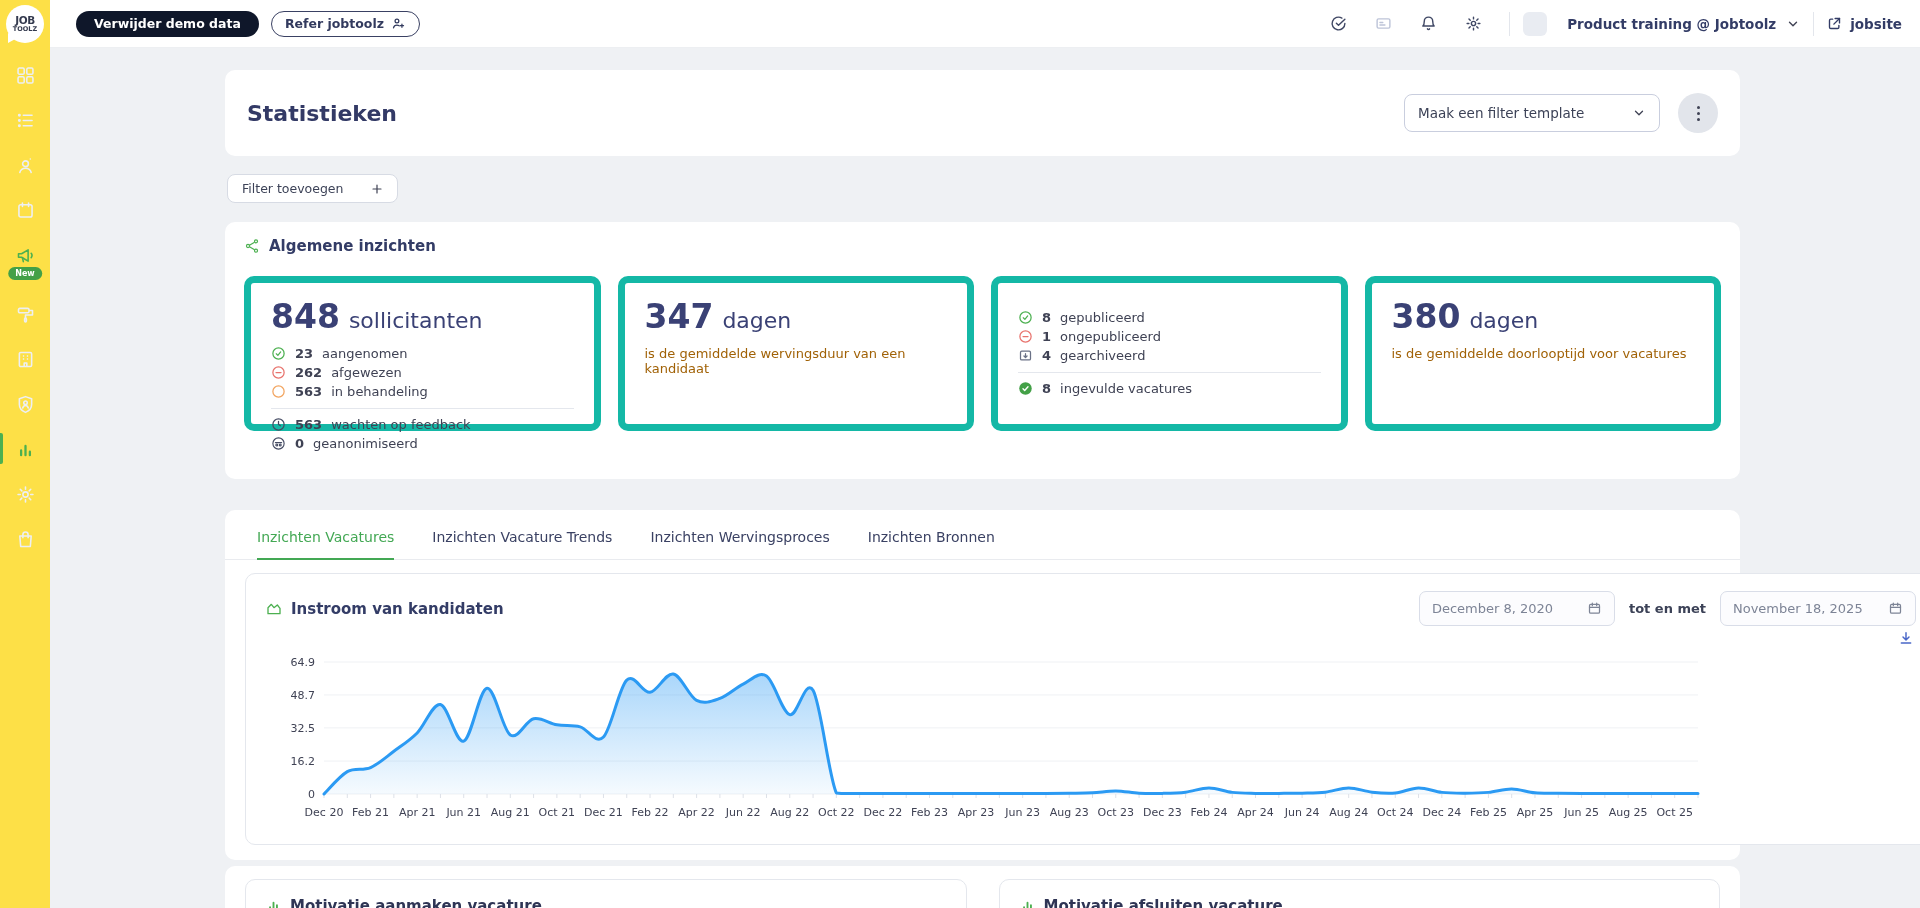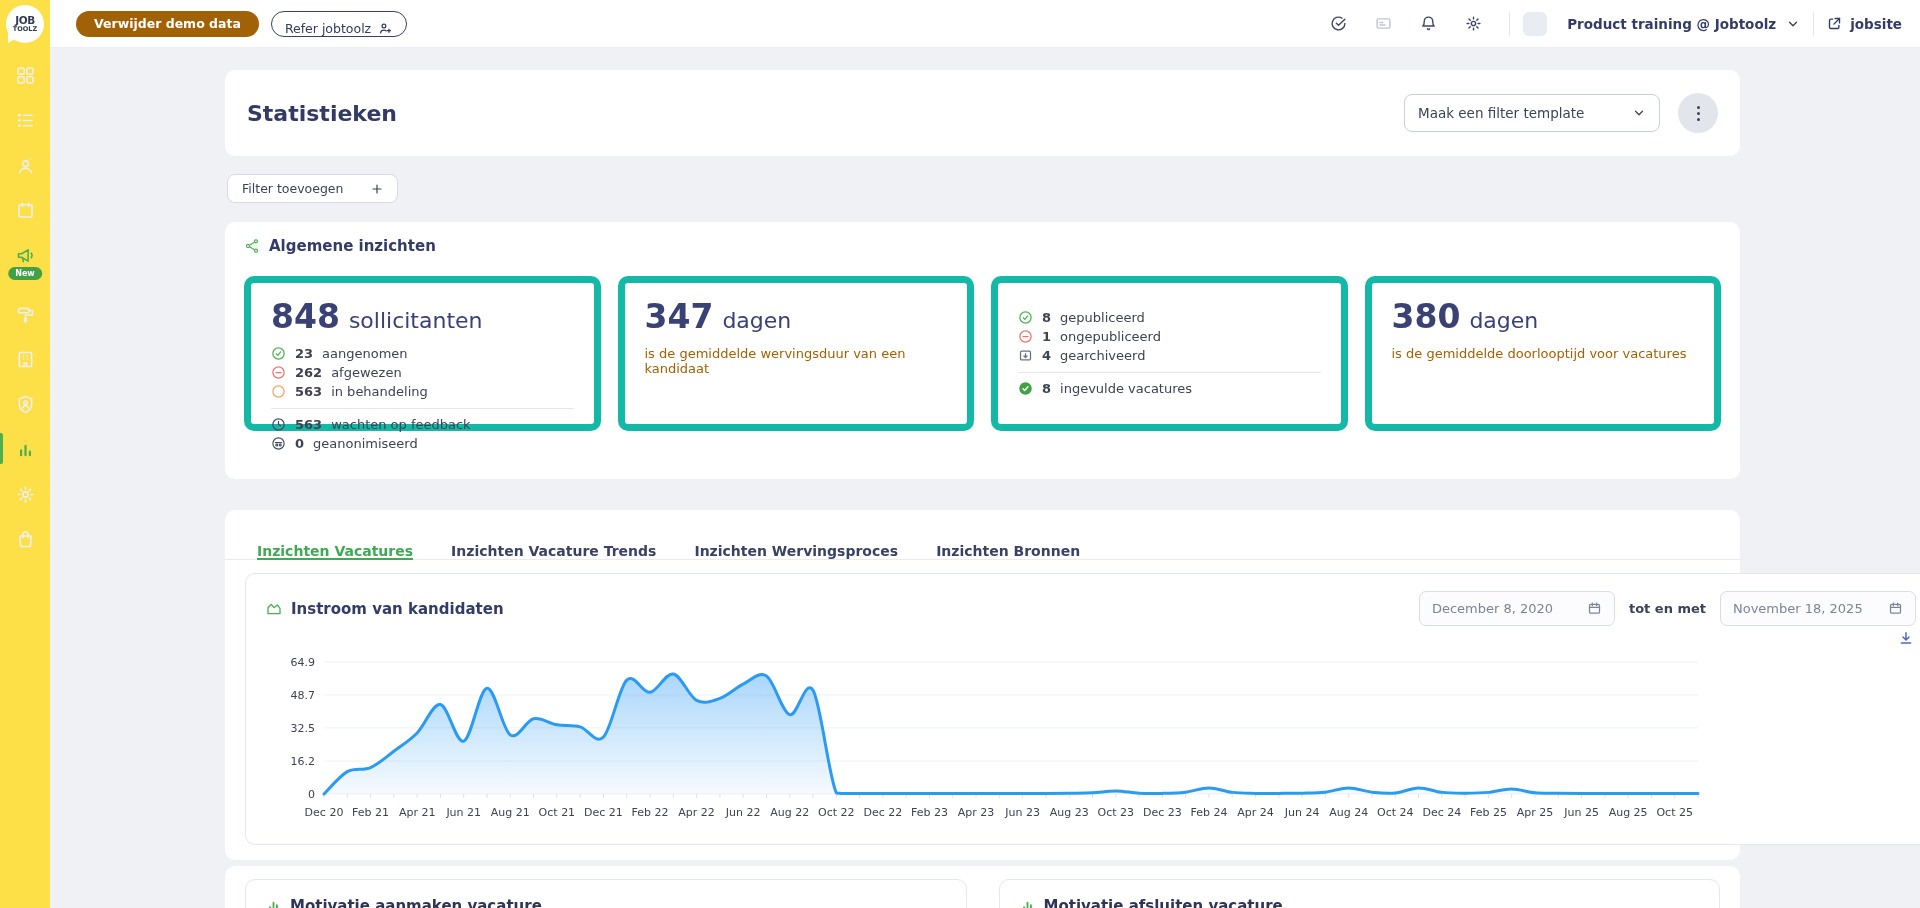--- a/index.html
+++ b/index.html
@@ -17,22 +17,22 @@
   .side-item{width:100%;height:24px;margin-bottom:21px;display:flex;justify-content:center;align-items:center;position:relative;color:#edeff4;cursor:pointer}
   .side-item svg{width:21px;height:21px}
   .side-item.campaigns{margin-bottom:35px}
   .side-item.campaigns svg{color:#4cb050}
   .side-item.active svg{color:#4cb050}
   .side-item.active:before{content:"";position:absolute;left:0;top:-4px;width:3px;height:31px;background:#4cb050;border-radius:0 2px 2px 0}
   .new-badge{position:absolute;top:24px;left:50%;transform:translateX(-50%);background:#43a047;color:#fff;font-size:8px;font-weight:bold;padding:2px 7px;border-radius:8px;line-height:9px}
 
   
   .topbar{position:absolute;left:50px;right:0;top:0;height:48px;background:#fff;display:flex;align-items:center;padding:0 18px 0 26px;border-bottom:1px solid #edeff2;z-index:5}
-  .btn-danger{background:#a16207;color:#fff;border:none;border-radius:14px;height:26px;padding:0 18px;font-size:12.5px;font-weight:bold;cursor:pointer;font-family:inherit}
-  .btn-outline{margin-left:12px;background:#fff;color:#323a5e;border:1.4px solid #3a4163;border-radius:14px;height:26px;padding:0 13px;font-size:12.5px;font-weight:normal;display:inline-flex;align-items:flex-end;gap:7px;cursor:pointer;font-family:inherit}
+  .btn-danger{background:#0f172a;color:#fff;border:none;border-radius:14px;height:26px;padding:0 18px;font-size:12.5px;font-weight:bold;cursor:pointer;font-family:inherit}
+  .btn-outline{margin-left:12px;background:#fff;color:#323a5e;border:1.4px solid #3a4163;border-radius:14px;height:26px;padding:0 13px;font-size:12.5px;font-weight:bold;display:inline-flex;align-items:center;gap:7px;cursor:pointer;font-family:inherit}
   .btn-outline svg{width:15px;height:15px}
   .topbar-right{margin-left:auto;display:flex;align-items:center}
   .icon-btn{width:45px;height:48px;display:flex;align-items:center;justify-content:center;background:none;border:none;color:#3f4764;cursor:pointer}
   .icon-btn svg{width:17px;height:17px}
   .icon-btn.muted{color:#bdc4d8}
   .v-divider{width:1px;height:24px;background:#e3e6ec;margin:0 13px}
   .avatar{width:24px;height:24px;border-radius:6px;background:#e9ecf2;margin-right:10px;flex:none}
   .account{display:flex;align-items:center;gap:10px;font-size:13.5px;font-weight:bold;color:#333c66;cursor:pointer}
   .account svg{width:14px;height:14px;color:#3f4254}
   .jobsite{display:flex;align-items:center;gap:8px;font-size:13.5px;font-weight:bold;color:#333c66;cursor:pointer}
@@ -67,21 +67,21 @@
   .s-icon.check-circle{color:#4cb050}
   .s-icon.minus-circle{color:#e8736d}
   .s-icon.circle{color:#f2a45f}
   .s-icon.clock,.s-icon.anonymous{color:#454b63}
   .s-icon.archive{color:#6a7186}
   .card-divider{border:none;border-top:1px solid #e4e7ed;margin:9px 0 8px}
   .subtitle{margin-top:11px;font-size:13px;color:#a16207}
 
   #p-tabs{left:225px;top:510px;width:1515px;height:350px}
   .tabs{display:flex;gap:38px;padding:0 32px;border-bottom:1px solid #e9ebef;height:50px;align-items:flex-end}
-  .tab{font-size:14px;font-weight:700;color:#3a4163;position:relative;cursor:pointer;white-space:nowrap}
+  .tab{padding-bottom:14px;font-size:14px;font-weight:400;color:#3a4163;position:relative;cursor:pointer;white-space:nowrap}
   .tab.active{color:#43a854}
   .tab.active:after{content:"";position:absolute;left:0;right:0;bottom:-1px;height:2px;background:#43a854}
 
   .chart-card{position:absolute;left:20px;top:63px;width:1696px;height:272px;border:1px solid #e4e7ed;border-radius:10px;background:#fff}
   .chart-head{display:flex;align-items:center;padding:17px 24px 0 20px}
   .chart-title{display:flex;gap:9px;font-size:15px;font-weight:bold;color:#333c66;align-items:center}
   .chart-title svg{width:16px;height:16px}
   .date-range{margin-left:auto;display:flex;align-items:center;gap:14px}
   .date-input{width:196px;height:35px;border:1px solid #d9dde8;border-radius:7px;background:#fcfcfe;display:flex;align-items:center;padding:12px 12px;font-size:13px;color:#7d8496;cursor:pointer}
   .date-input svg{margin-left:auto;width:15px;height:15px;color:#7d8496}

